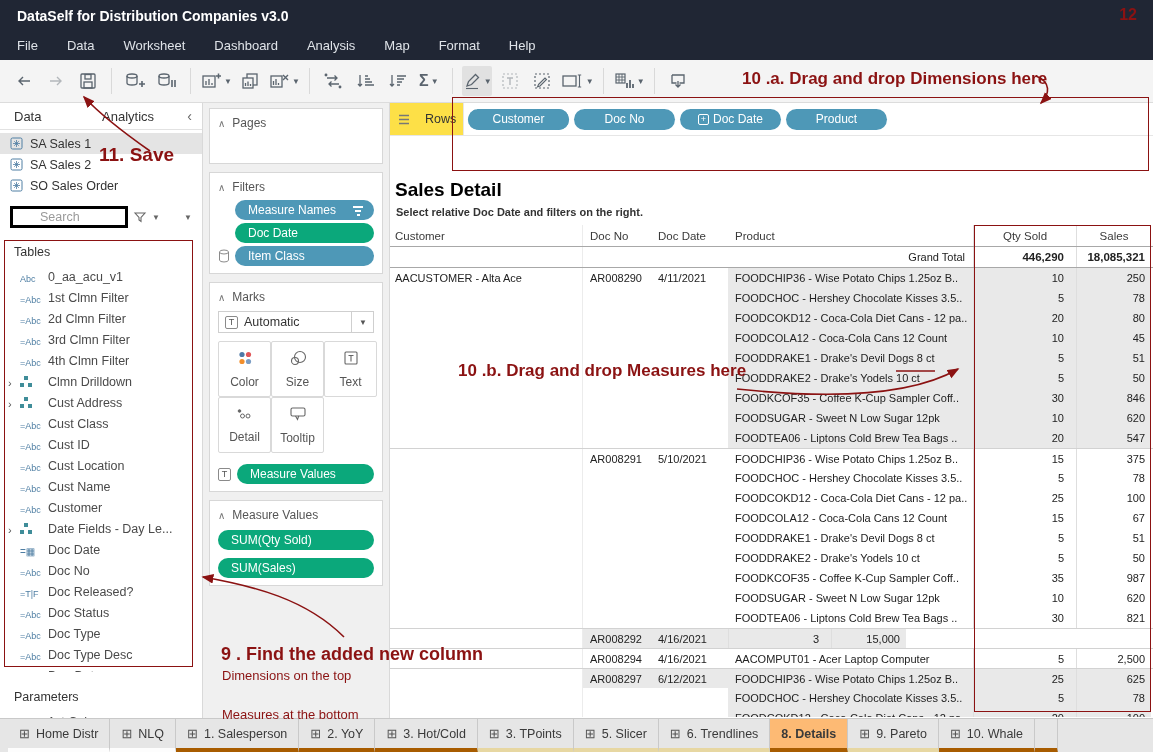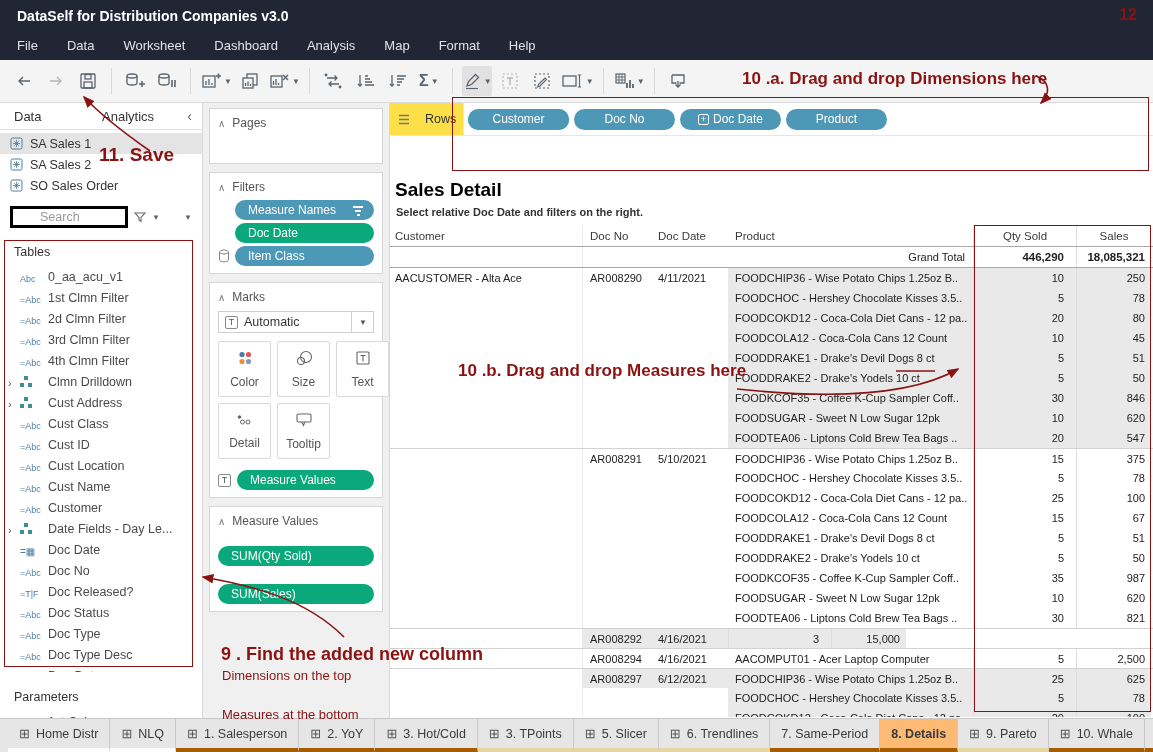--- a/index.html
+++ b/index.html
@@ -68,24 +68,24 @@
   .pill-blue{background:#4e98b7}
   .pill-green{background:#0ba87b}
   .filtic{margin-left:auto;width:11px;height:11px;background:
     linear-gradient(#fff,#fff) 0 1px/10px 2px no-repeat,
     linear-gradient(#fff,#fff) 2px 5px/6px 2px no-repeat,
     linear-gradient(#fff,#fff) 4px 9px/3px 2px no-repeat}
   .marks-dd{margin-top:7px;height:22px;border:1px solid #cfcfcf;display:flex;align-items:center;gap:6px;font-size:12.5px;color:#333;padding:0 6px}
   .dd-caret{margin-left:auto;border-left:1px solid #cfcfcf;height:100%;display:flex;align-items:center;padding-left:7px;font-size:8px;color:#555}
   .tbox{width:13px;height:13px;border:1px solid #8a8a8a;border-radius:2px;font-size:9px;line-height:11px;text-align:center;color:#555;flex:0 0 13px}
   .tbox::before{content:"T"}
-  .marks-grid{display:grid;grid-template-columns:repeat(3,53px);gap:6px;margin-top:8px}
+  .marks-grid{display:grid;grid-template-columns:repeat(3,53px);gap:0;margin-top:8px}
   .mbtn{height:56px;border:1px solid #d9d9d9;border-radius:2px;background:#fff;display:flex;flex-direction:column;align-items:center;justify-content:center;gap:6px;font-size:12px;color:#555}
   .mv-row{display:flex;align-items:center;gap:6px;margin-top:11px}
-  .mv-pills .pill{margin-top:18px}
+  .mv-pills .pill{margin-top:8px}
 
   
   .sheet{position:absolute;left:390px;top:103px;width:763px;height:615px;background:#fff}
   .shelfrow{position:absolute;left:0;width:763px;height:33px;display:flex;align-items:center;border-bottom:1px solid #e6e6e6}
   .shelfrow.r1{top:0}.shelfrow.r2{top:33}
   .shelf-label{display:flex;align-items:center;gap:15px;padding-left:8px;width:74px;flex:0 0 74px;height:100%;background:#fde047;border-right:1px solid #e6e6e6;font-size:12.5px;color:#333}
   .shelf-pills{display:flex;gap:5px;padding-left:4px}
   .spill{width:101px;height:21px;border-radius:10.5px;background:#4e98b7;color:#fff;font-size:12px;display:flex;align-items:center;justify-content:center;gap:4px}
   .pplus{width:11px;height:11px;border:1px solid #fff;border-radius:2px;font-size:9px;line-height:9px;text-align:center;color:#fff}
   .pplus::before{content:"+"}
@@ -914,24 +914,20 @@
     <div class="tab x-pale">
       <span class="gicon">⊞</span>
       <span>5. Slicer</span>
     </div>
 
     <div class="tab x-pale">
       <span class="gicon">⊞</span>
       <span>6. Trendlines</span>
     </div>
 
-    <div class="tab x-dark">
-
-      <span>7. Same-Period</span>
-    </div>
 
     <div class="tab sel x-dark">
 
       <span>8. Details</span>
     </div>
 
     <div class="tab x-pale">
       <span class="gicon">⊞</span>
       <span>9. Pareto</span>
     </div>

